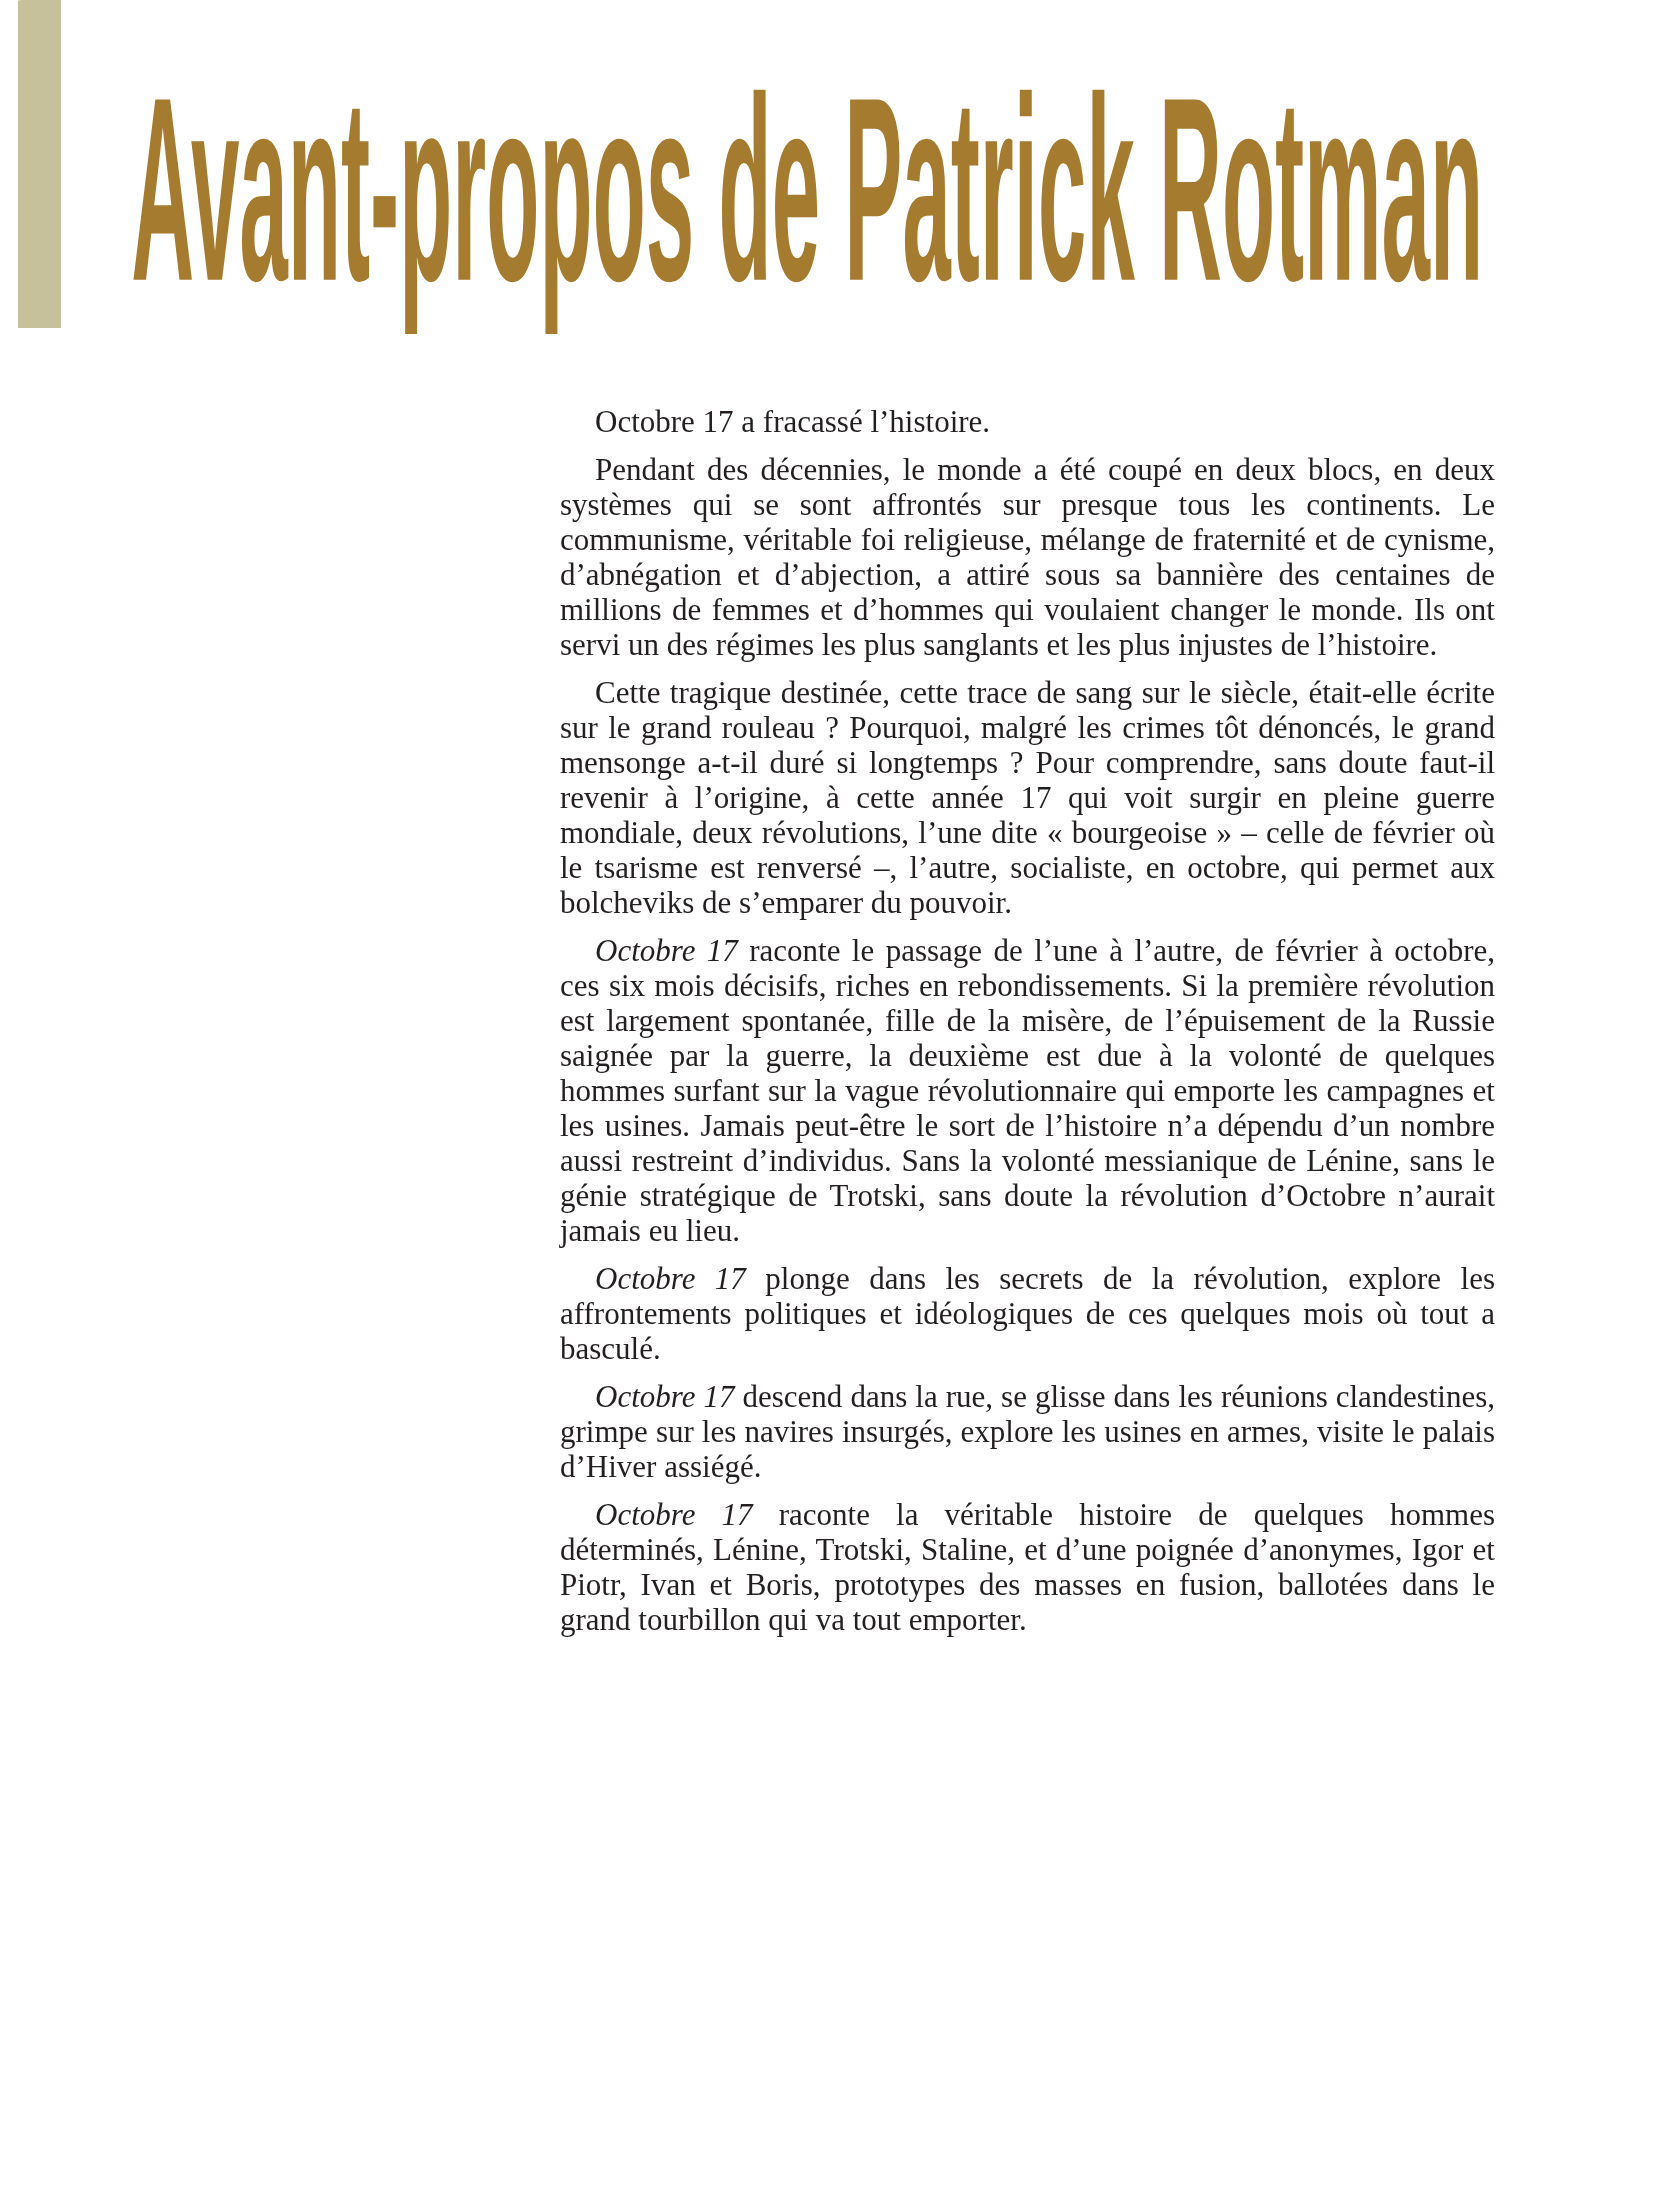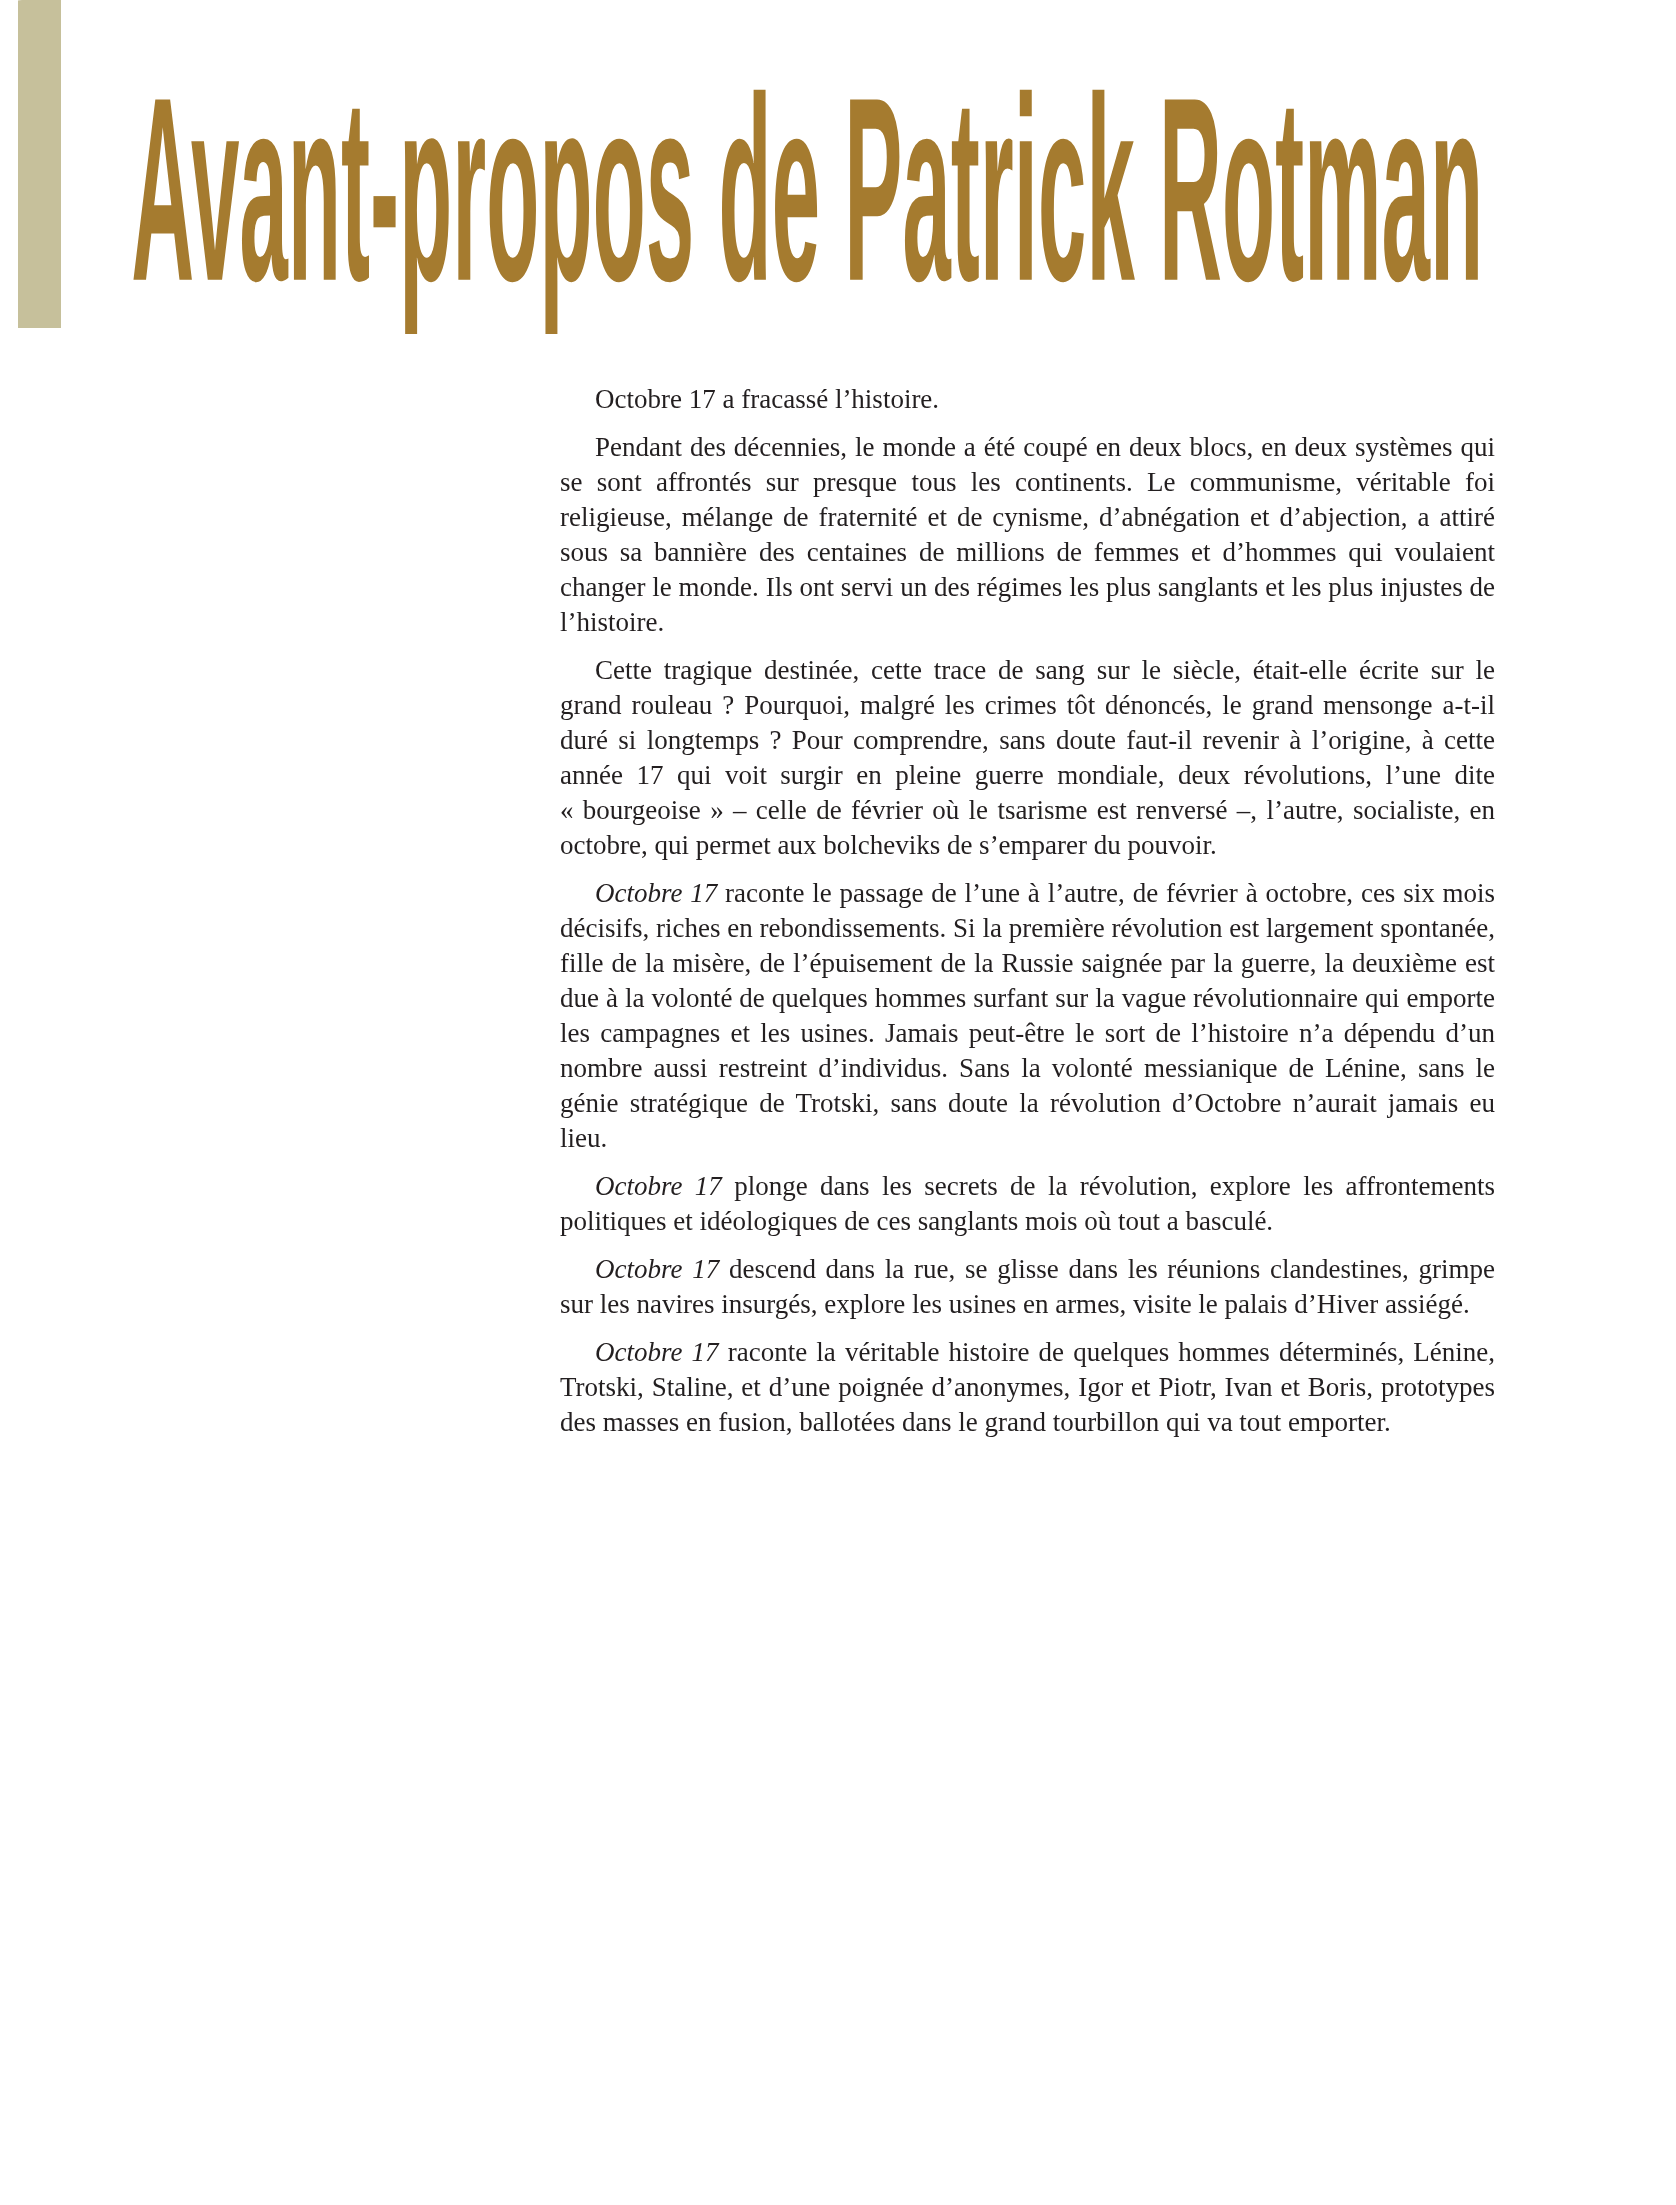--- a/index.html
+++ b/index.html
@@ -25,24 +25,24 @@
     overflow: visible;
   }
   .title-text {
     fill: var(--title, #a57b2f);
     font-family: "Liberation Sans", sans-serif;
     font-weight: bold;
     font-size: 300px;
   }
   .body-text {
     position: absolute;
-    left: 560px; top: 382px;
+    left: 560px; top: 404px;
     width: 935px;
     color: var(--body_text, #231f20);
-    font-size: 27px;
+    font-size: 31px;
     line-height: 35px;
     text-align: justify;
   }
   .body-text p.para {
     margin: 0 0 13px 0;
     text-indent: 35px;
   }
   .body-text i { font-style: italic; }
   .body-text sup.it {
     font-style: italic;
@@ -86,21 +86,21 @@
   <svg class="title-svg" viewBox="0 0 1560 300" xmlns="http://www.w3.org/2000/svg">
     <text class="title-text" x="0" y="224" textLength="1548" lengthAdjust="spacingAndGlyphs">Avant-propos de Patrick Rotman</text>
   </svg>
 
   <main class="body-text">
     <div id="paras">
         <p class="para"><span>Octobre 17 a fracassé l’histoire.</span></p>
         <p class="para"><span>Pendant des décennies, le monde a été coupé en deux blocs, en deux systèmes qui se sont affrontés sur presque tous les continents. Le communisme, véritable foi religieuse, mélange de fraternité et de cynisme, d’abnégation et d’abjection, a attiré sous sa bannière des centaines de millions de femmes et d’hommes qui voulaient changer le monde. Ils ont servi un des régimes les plus sanglants et les plus injustes de l’histoire.</span></p>
         <p class="para"><span>Cette tragique destinée, cette trace de sang sur le siècle, était-elle écrite sur le grand rouleau&nbsp;? Pourquoi, malgré les crimes tôt dénoncés, le grand mensonge a-t-il duré si longtemps&nbsp;? Pour comprendre, sans doute faut-il revenir à l’origine, à cette année 17 qui voit surgir en pleine guerre mondiale, deux révolutions, l’une dite «&nbsp;bourgeoise&nbsp;» – celle de février où le tsarisme est renversé –, l’autre, socialiste, en octobre, qui permet aux bolcheviks de s’emparer du pouvoir.</span></p>
         <p class="para"><i>Octobre 17</i><span> raconte le passage de l’une à l’autre, de février à octobre, ces six mois décisifs, riches en rebondissements. Si la première révolution est largement spontanée, fille de la misère, de l’épuisement de la Russie saignée par la guerre, la deuxième est due à la volonté de quelques hommes surfant sur la vague révolutionnaire qui emporte les campagnes et les usines. Jamais peut-être le sort de l’histoire n’a dépendu d’un nombre aussi restreint d’individus. Sans la volonté messianique de Lénine, sans le génie stratégique de Trotski, sans doute la révolution d’Octobre n’aurait jamais eu lieu.</span></p>
-        <p class="para"><i>Octobre 17</i><span> plonge dans les secrets de la révolution, explore les affrontements politiques et idéologiques de ces sanglants mois où tout a basculé.</span></p>
+        <p class="para"><i>Octobre 17</i><span> plonge dans les secrets de la révolution, explore les affrontements politiques et idéologiques de ces quelques mois où tout a basculé.</span></p>
         <p class="para"><i>Octobre 17</i><span> descend dans la rue, se glisse dans les réunions clandestines, grimpe sur les navires insurgés, explore les usines en armes, visite le palais d’Hiver assiégé.</span></p>
         <p class="para"><i>Octobre 17</i><span> raconte la véritable histoire de quelques hommes déterminés, Lénine, Trotski, Staline, et d’une poignée d’anonymes, Igor et Piotr, Ivan et Boris, prototypes des masses en fusion, ballotées dans le grand tourbillon qui va tout emporter.</span></p>
       </div>
   </main>
 
   <svg class="signature-svg" viewBox="0 0 460 210" xmlns="http://www.w3.org/2000/svg" aria-label="handwritten signature">
 
     <path class="pen" d="M30,128 C22,96 17,44 31,26 C44,10 60,20 55,42 C51,60 38,69 29,61"></path>
     <path class="pen" d="M63,90 C52,91 45,106 52,114 C60,121 71,110 72,95 C71,105 73,114 80,112"></path>
 

